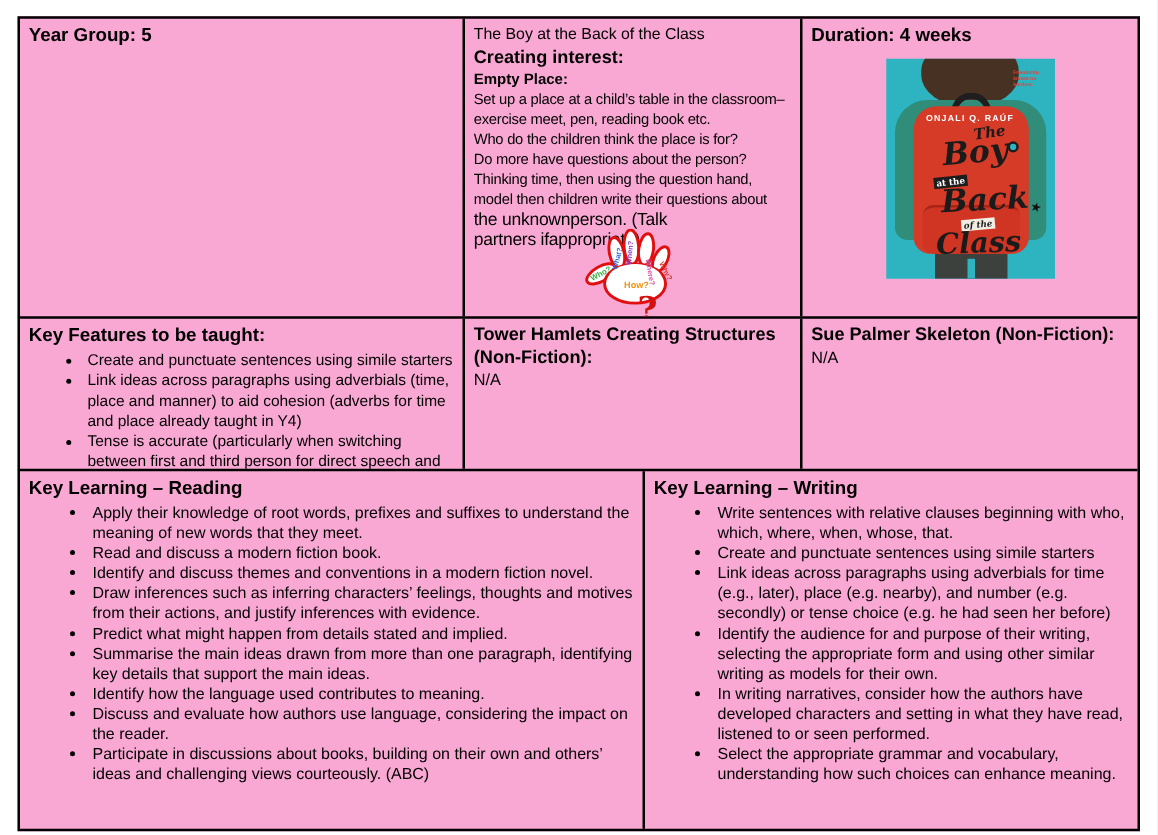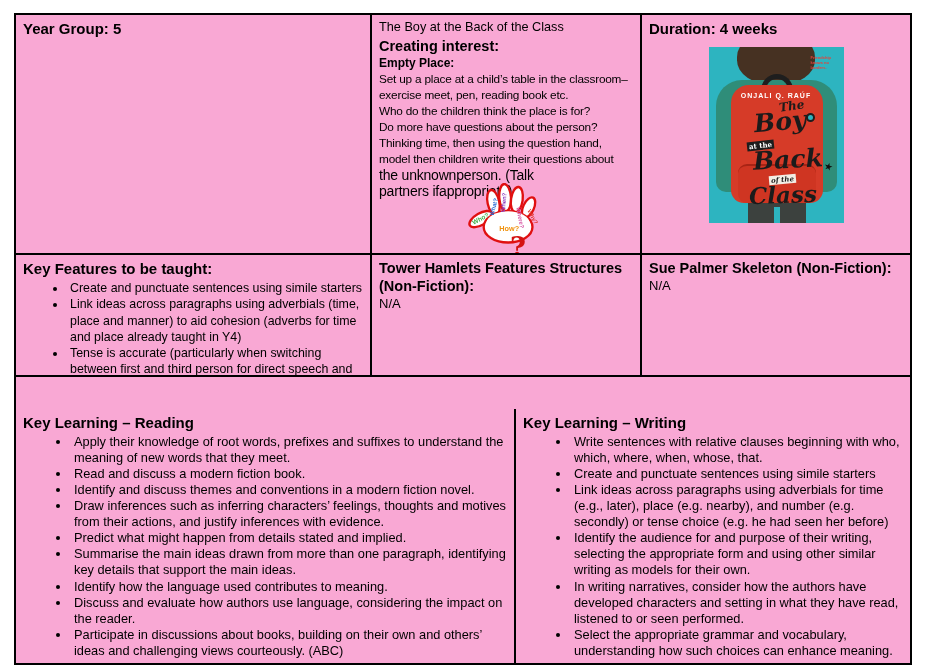--- a/index.html
+++ b/index.html
@@ -5,21 +5,21 @@
   * { box-sizing: border-box; margin: 0; padding: 0; }
   html,body { width:926px; height:668px; background:#ffffff; overflow:hidden;
     font-family:"Liberation Sans","DejaVu Sans",sans-serif; color:#000; }
 
   #doc-table { position:absolute; left:14px; top:13px; width:898px; height:652px;
     border:2px solid #000; display:flex; flex-direction:column; background:#f9a8d4; }
 
   .row { display:flex; width:100%; }
   .row-1 { height:240px; border-bottom:2px solid #000; }
   .row-2 { height:122px; border-bottom:2px solid #000; }
-  .row-3 { flex:1;align-items:flex-end; }
+  .row-3 { flex:1; }
 
   .cell { padding:4px 7px; overflow:hidden; position:relative; }
   .b-right { border-right:2px solid #000; }
 
   .col-a { width:356px; }
   .col-b { width:270px; }
   .col-c { flex:1;border-radius:15px; }
   .col-d { width:500px; }
   .col-e { flex:1;border-radius:25px; }
 
@@ -171,21 +171,21 @@
       <div class="h1">Key Features to be taught:</div>
       <ul class="dots">
 
       <li>Create and punctuate sentences using simile starters</li>
           <li>Link ideas across paragraphs using adverbials (time, place and manner) to aid cohesion (adverbs for time and place already taught in Y4)</li>
           <li>Tense is accurate (particularly when switching between first and third person for direct speech and narration)</li>
           <li>Blend action, dialogue and description within and across paragraphs.</li>
         </ul>
     </div>
     <div class="cell col-b b-right">
-      <div class="h2">Tower Hamlets Features Structures (Non-Fiction):</div>
+      <div class="h2">Tower Hamlets Creating Structures (Non-Fiction):</div>
       <div class="nf-val">N/A</div>
     </div>
     <div class="cell col-c">
       <div class="h2">Sue Palmer Skeleton (Non-Fiction):</div>
       <div class="nf-val">N/A</div>
     </div>
   </div>
 
   <div class="row row-3">
     <div class="cell col-d b-right kl">

